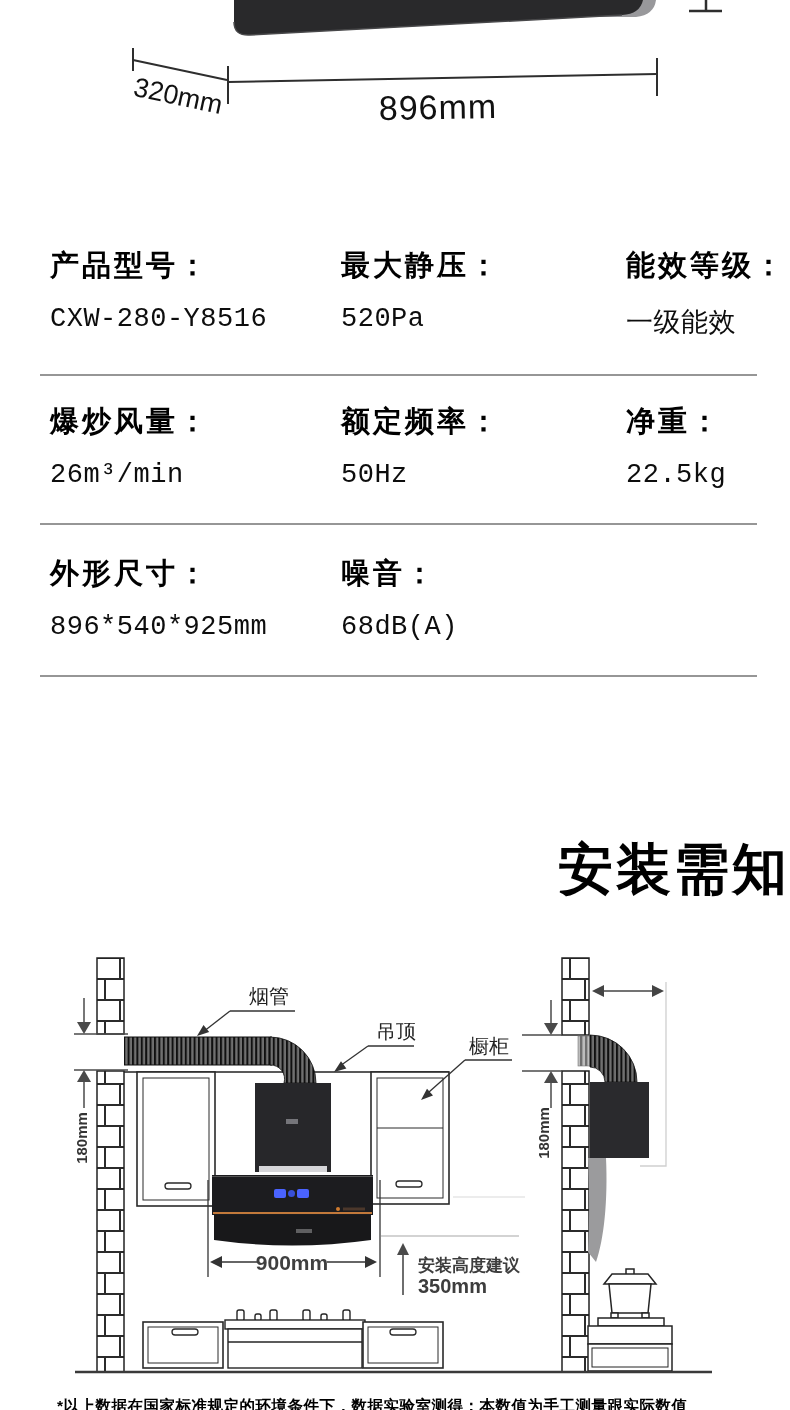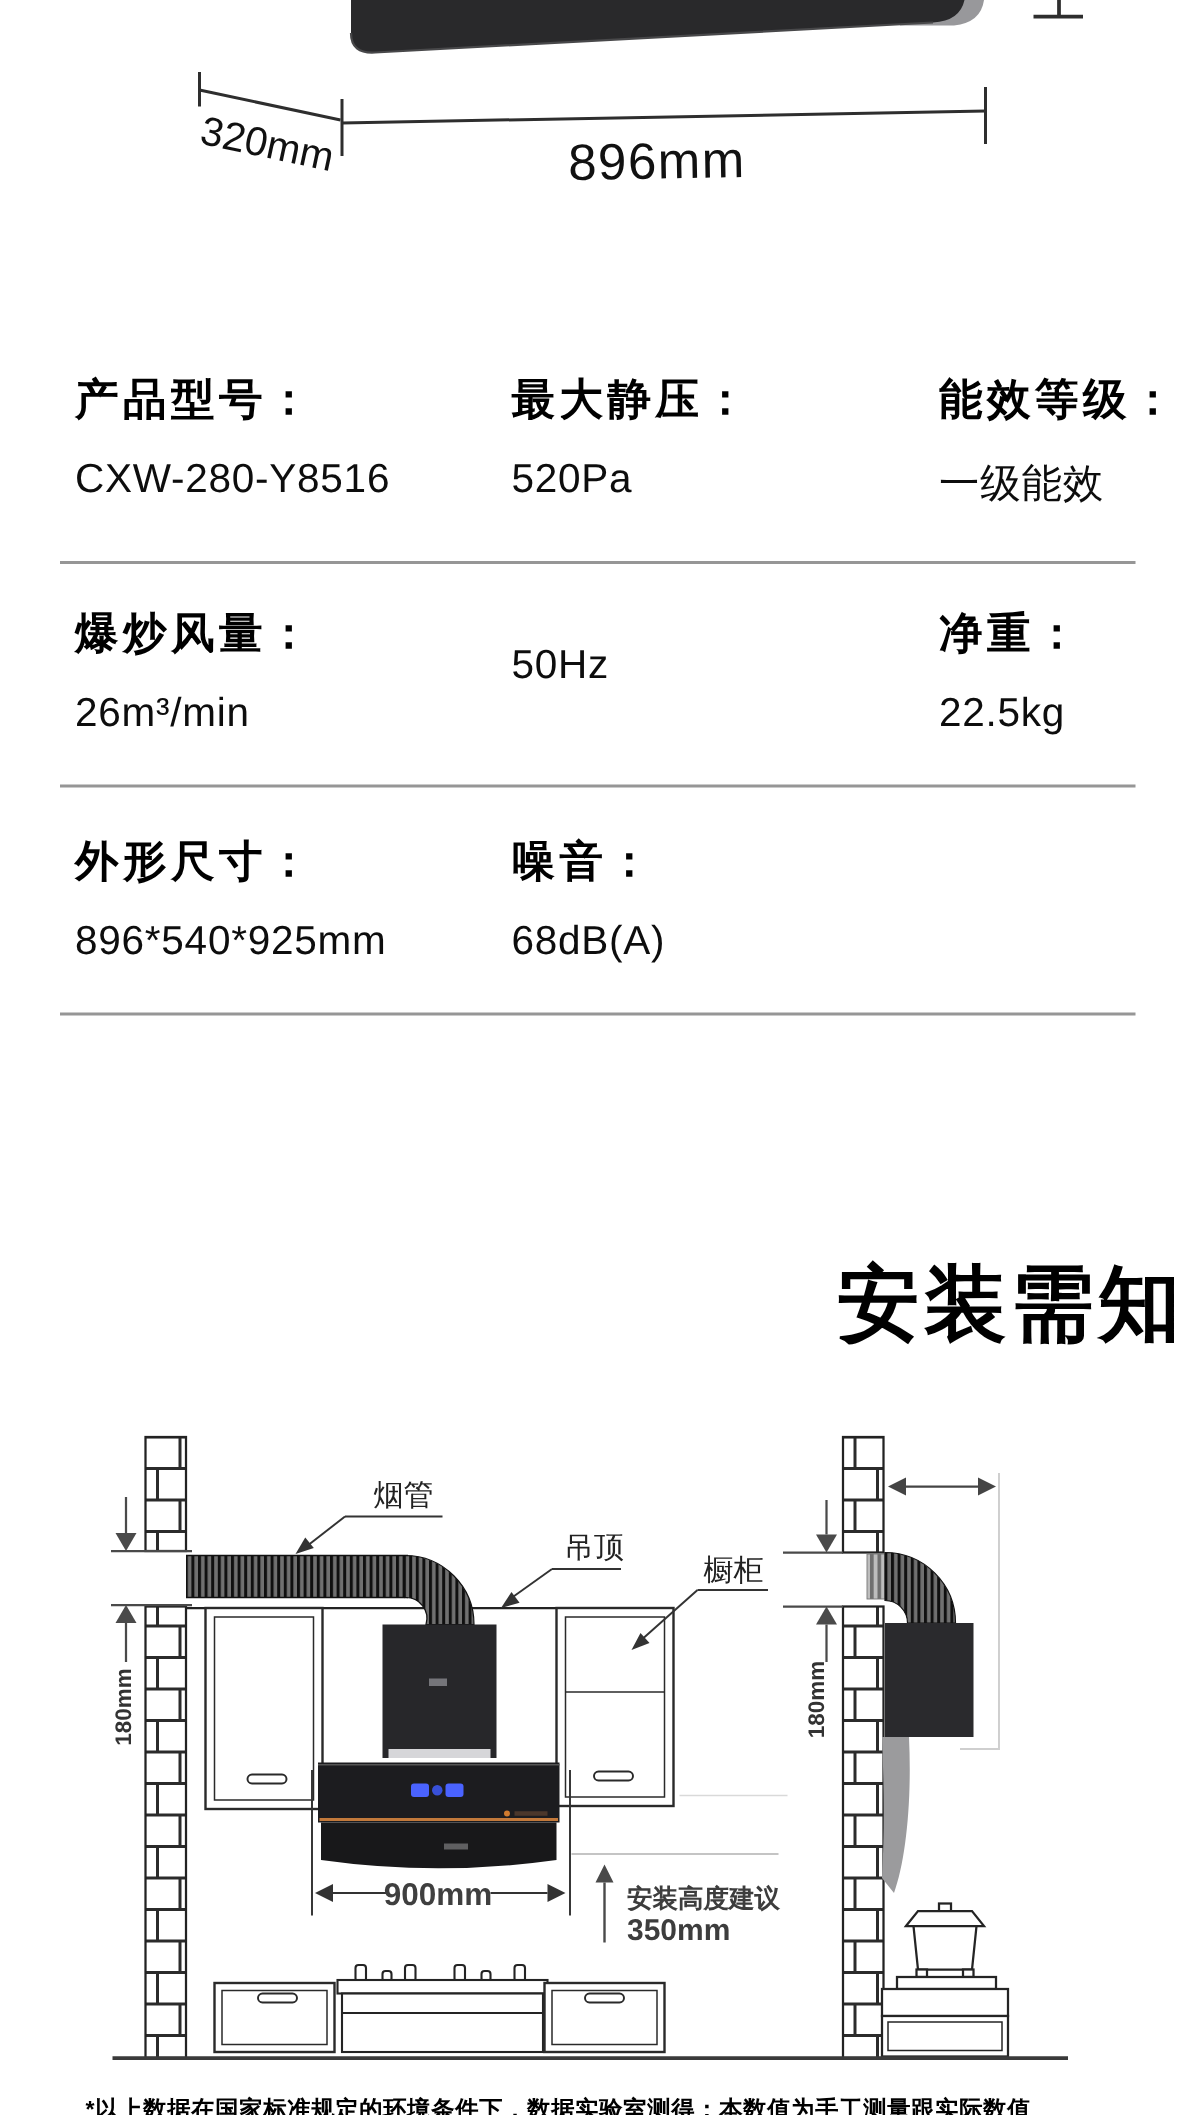--- a/index.html
+++ b/index.html
@@ -2,21 +2,21 @@
 <html><head>
 <meta charset="utf-8">
 <style>
   html,body{margin:0;padding:0;background:#fff;}
   .page{position:relative;width:790px;height:1410px;overflow:hidden;background:#fff;
         font-family:"Liberation Sans",sans-serif;color:#000;}
   svg{position:absolute;left:0;font-family:"Liberation Sans",sans-serif;}
   .hero-svg{top:0;}
   .diagram-svg{top:930px;}
   
-  .spec-cell{position:absolute;}
+  .spec-cell{position:absolute;font-family:Liberation Mono, monospace;}
   .r1{top:252px;} .r2{top:408px;} .r3{top:560px;}
   .c1{left:50px;} .c2{left:341px;} .c3{left:602px;margin-left:24px;}
   .spec-label{font-size:29px;font-weight:bold;letter-spacing:3px;line-height:1.1;color:#000;white-space:nowrap;}
   .spec-value{margin-top:20px;font-size:27px;letter-spacing:.5px;color:#0d0d0d;white-space:nowrap;}
   .divider{position:absolute;left:40px;width:717px;height:2px;background:#969696;}
   .d1{top:374px;} .d2{top:523px;} .d3{top:675px;}
   .install-title{position:absolute;top:833px;left:0;width:790px;text-align:right;
                  font-size:55px;font-weight:bold;letter-spacing:3px;color:#000;}
   .footnote{position:absolute;top:1396px;left:57px;font-size:15.5px;font-weight:bold;
             letter-spacing:.5px;color:#000;white-space:nowrap;}
@@ -57,20 +57,21 @@
     <div class="spec-label">能效等级：</div>
     <div class="spec-value">一级能效</div>
   </div>
   <div class="divider d1"></div>
 
   <div class="spec-cell r2 c1">
     <div class="spec-label">爆炒风量：</div>
     <div class="spec-value">26m³/min</div>
   </div>
   <div class="spec-cell r2 c2">
+    <div class="spec-label">额定频率：</div>
     <div class="spec-value">50Hz</div>
   </div>
   <div class="spec-cell r2 c3">
     <div class="spec-label">净重：</div>
     <div class="spec-value">22.5kg</div>
   </div>
   <div class="divider d2"></div>
 
   <div class="spec-cell r3 c1">
     <div class="spec-label">外形尺寸：</div>

